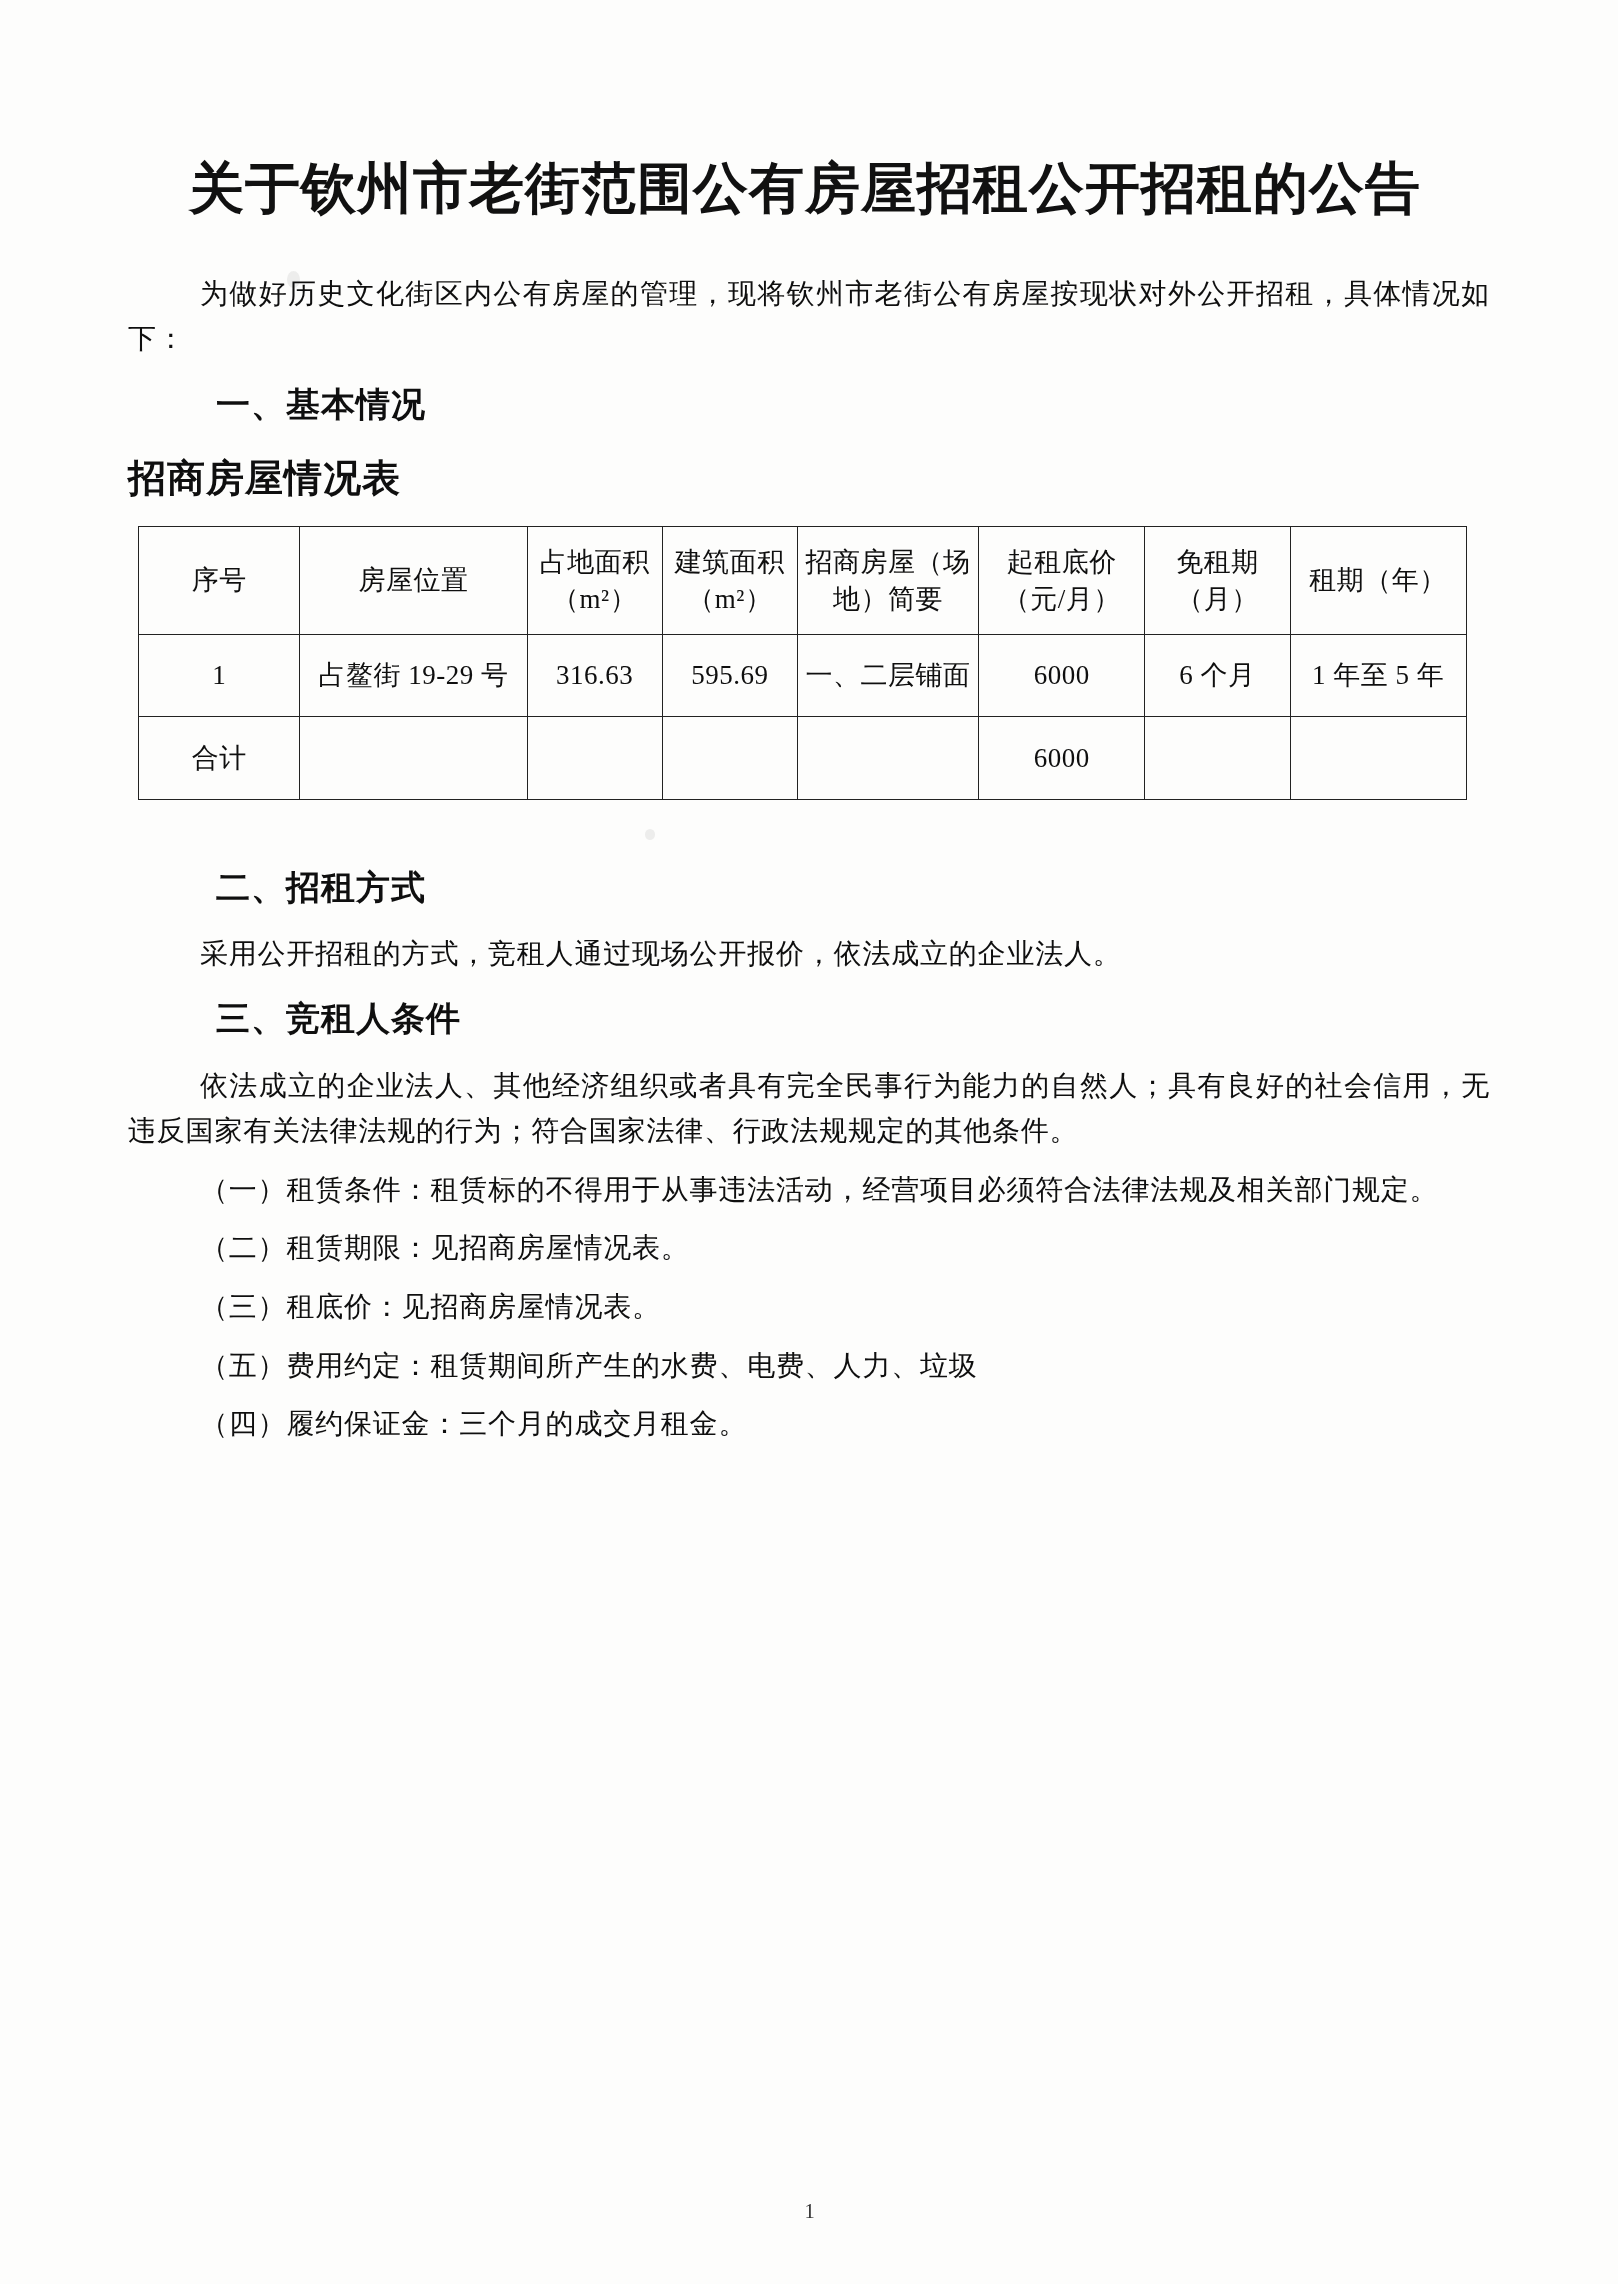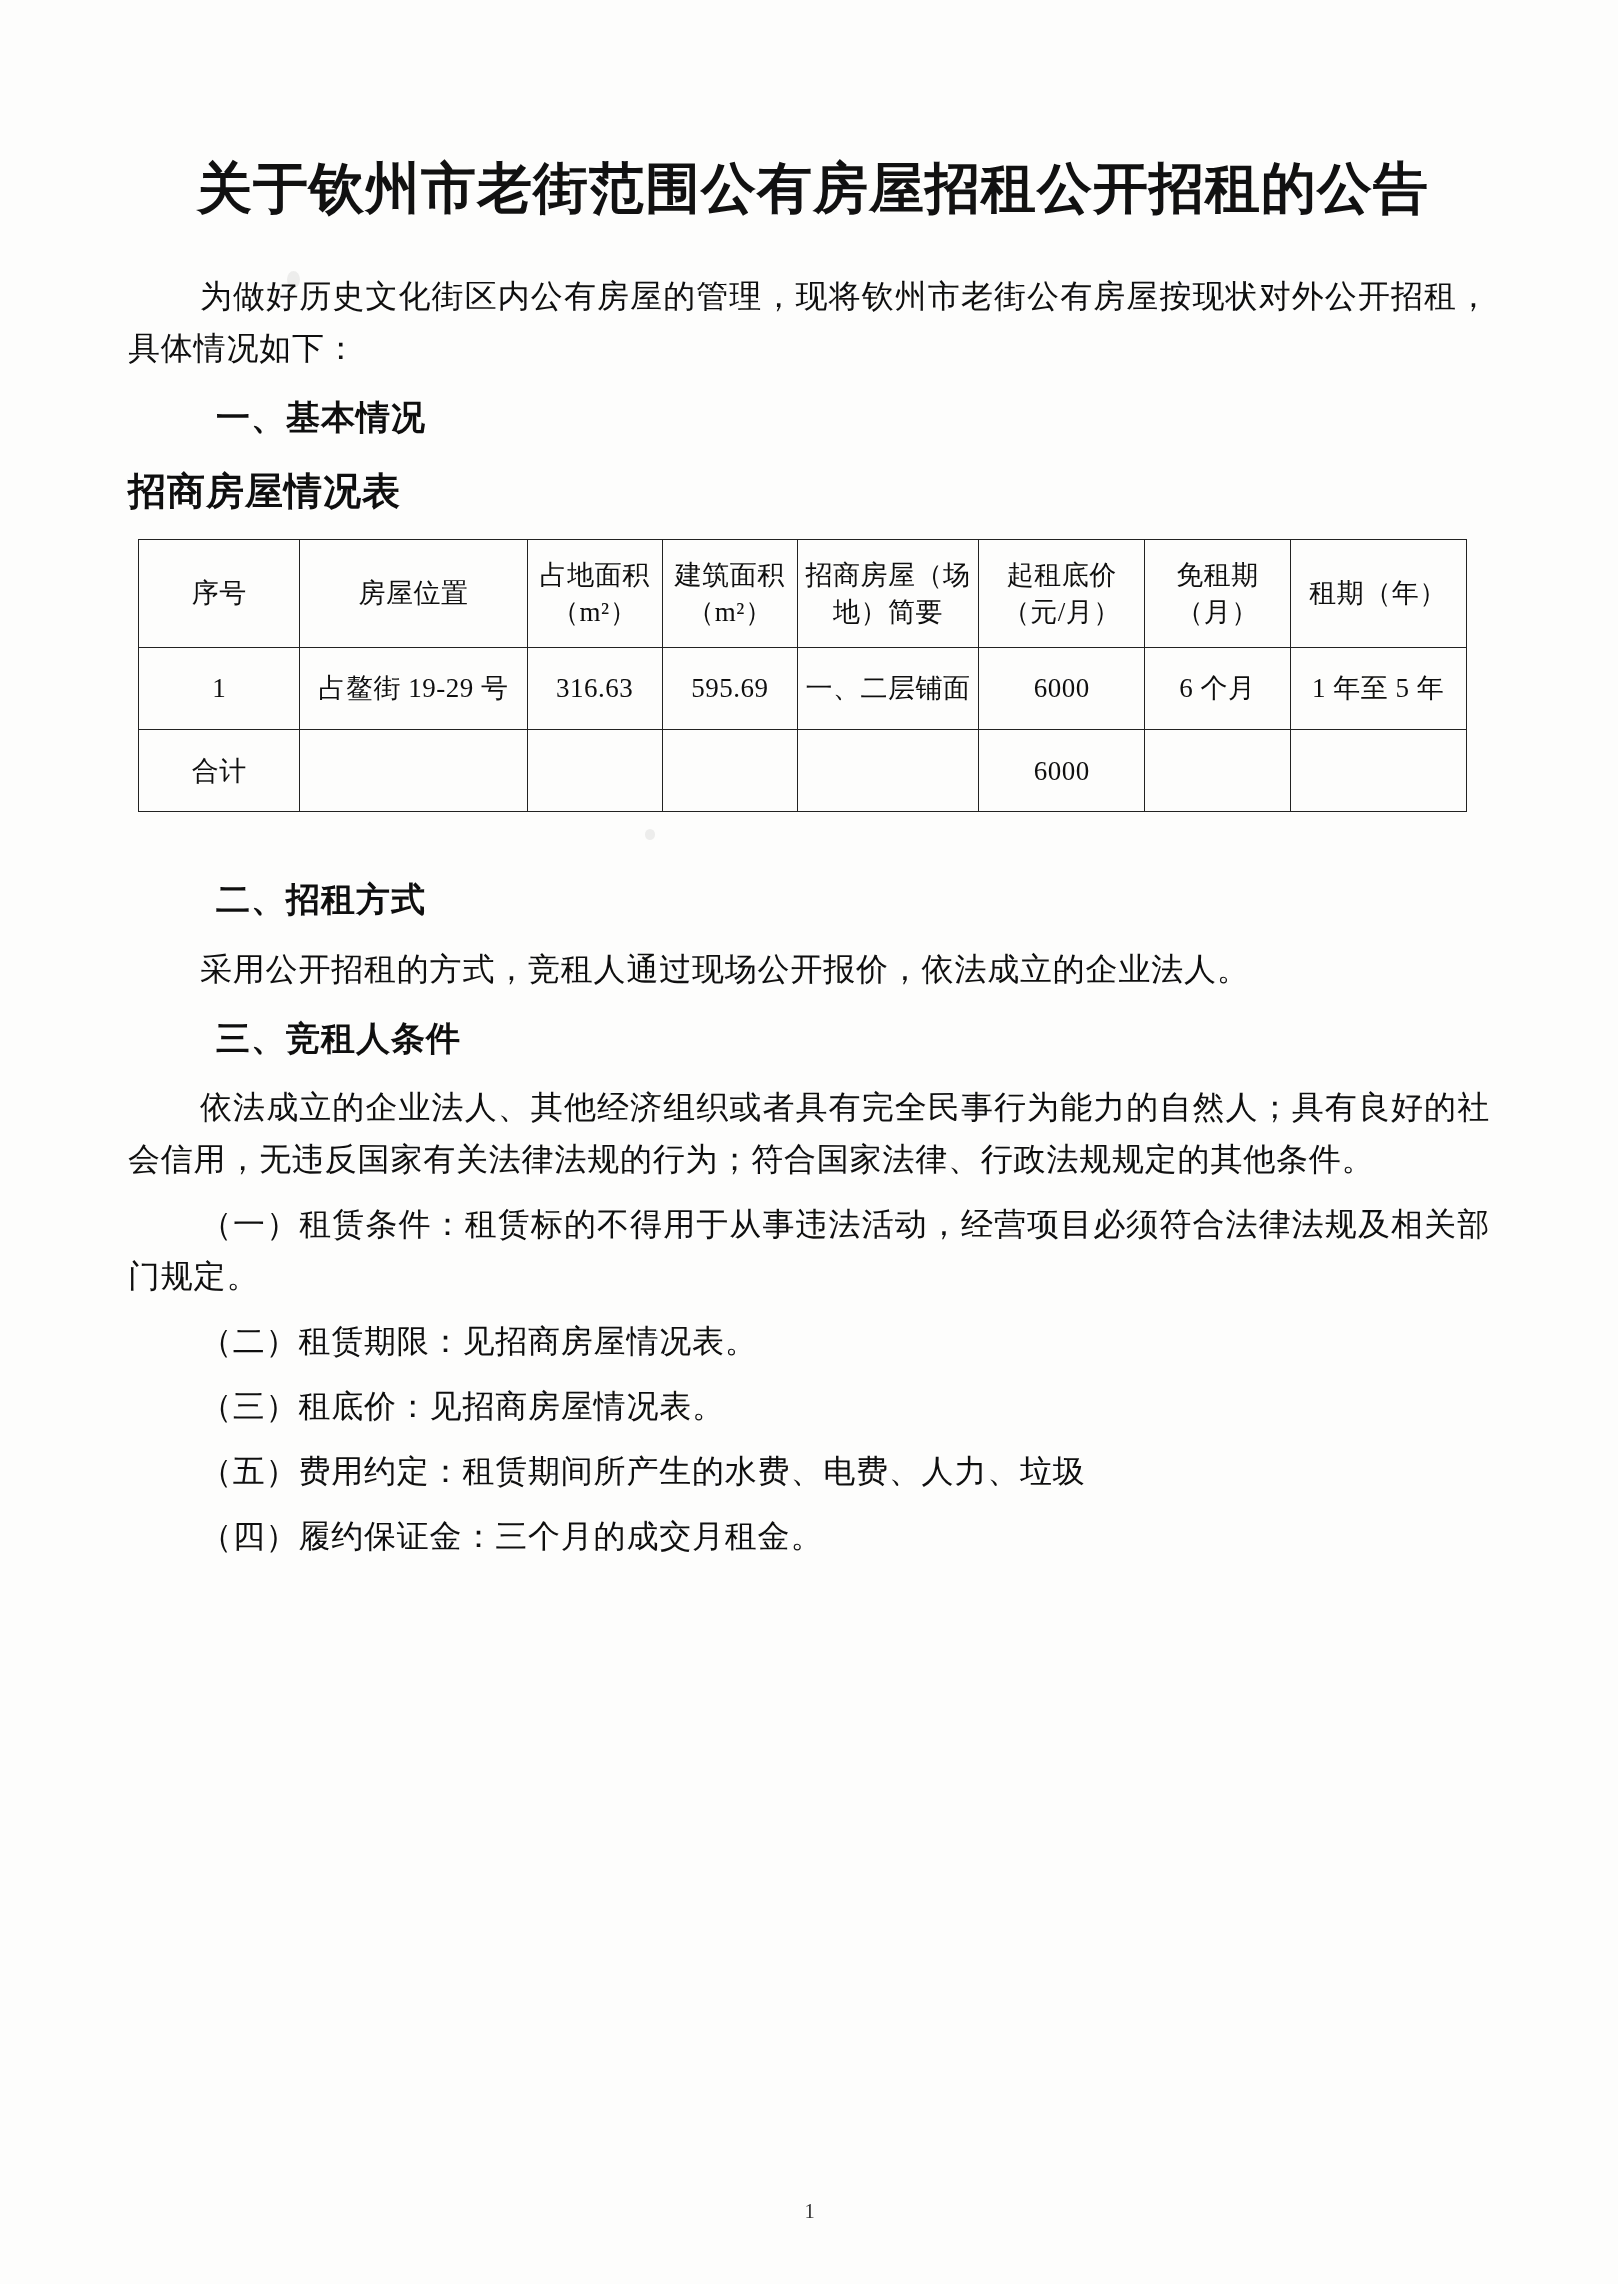--- a/index.html
+++ b/index.html
@@ -25,28 +25,28 @@
     left: 128px;
     top: 77px;
     width: 1362px;
     height: 2140px;
   }
   .doc-title {
     font-family: "Liberation Sans", "DejaVu Sans", sans-serif;
     font-weight: bold;
     font-size: 55px;
     line-height: 1.42;
-    text-align: right;
+    text-align: left;
     letter-spacing: 1px;
     margin: 0;
     padding: 72px 61px 0 61px;
     color: #111;
   }
   .para {
-    font-size: 32px;
+    font-size: 28px;
     line-height: 1.62;
     text-align: justify;
     margin: 0;
     letter-spacing: 0.8px;
   }
   .indent {
     text-indent: 72px;
   }
   .gap-top-lg { margin-top: 44px; }
   .gap-top-md { margin-top: 24.6px; }

